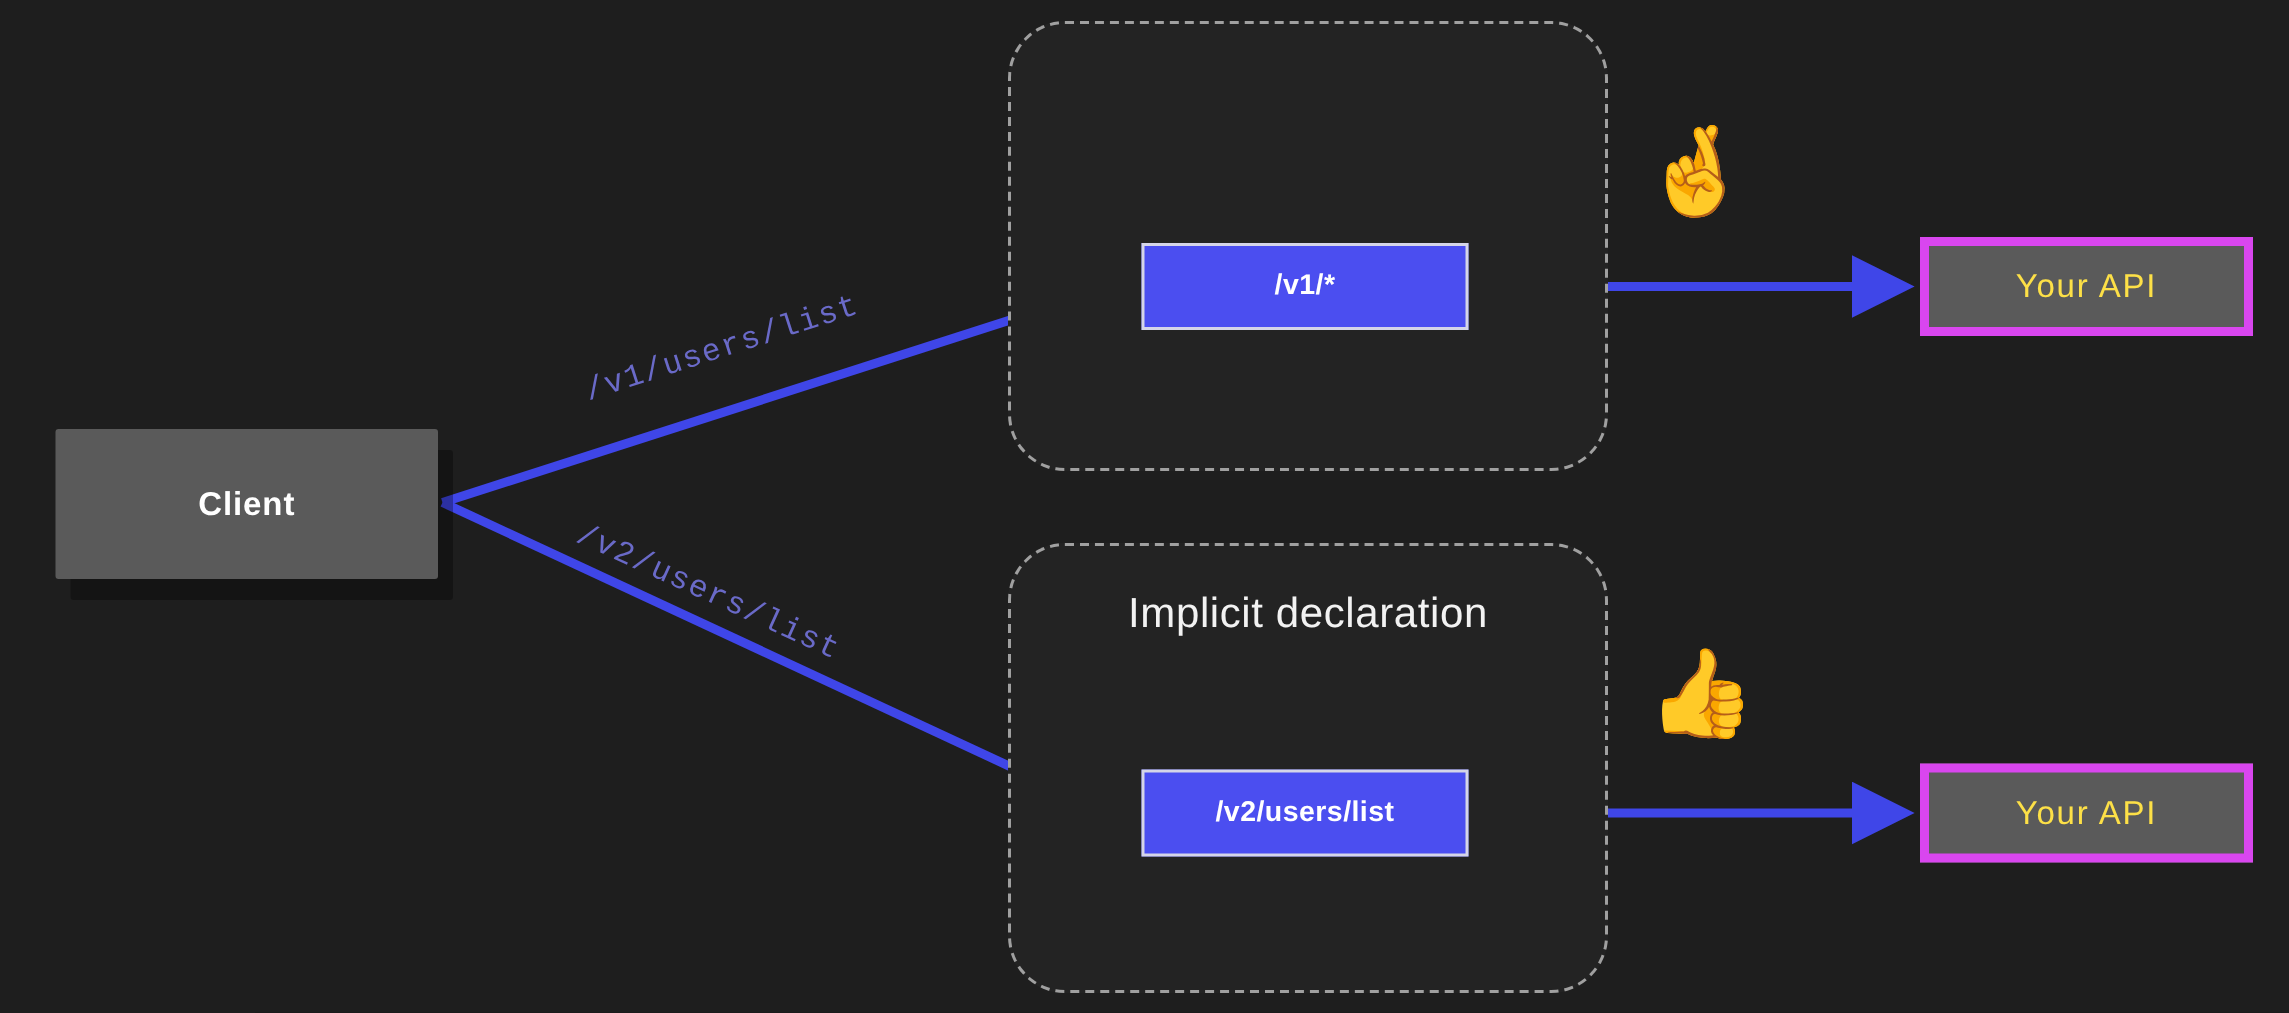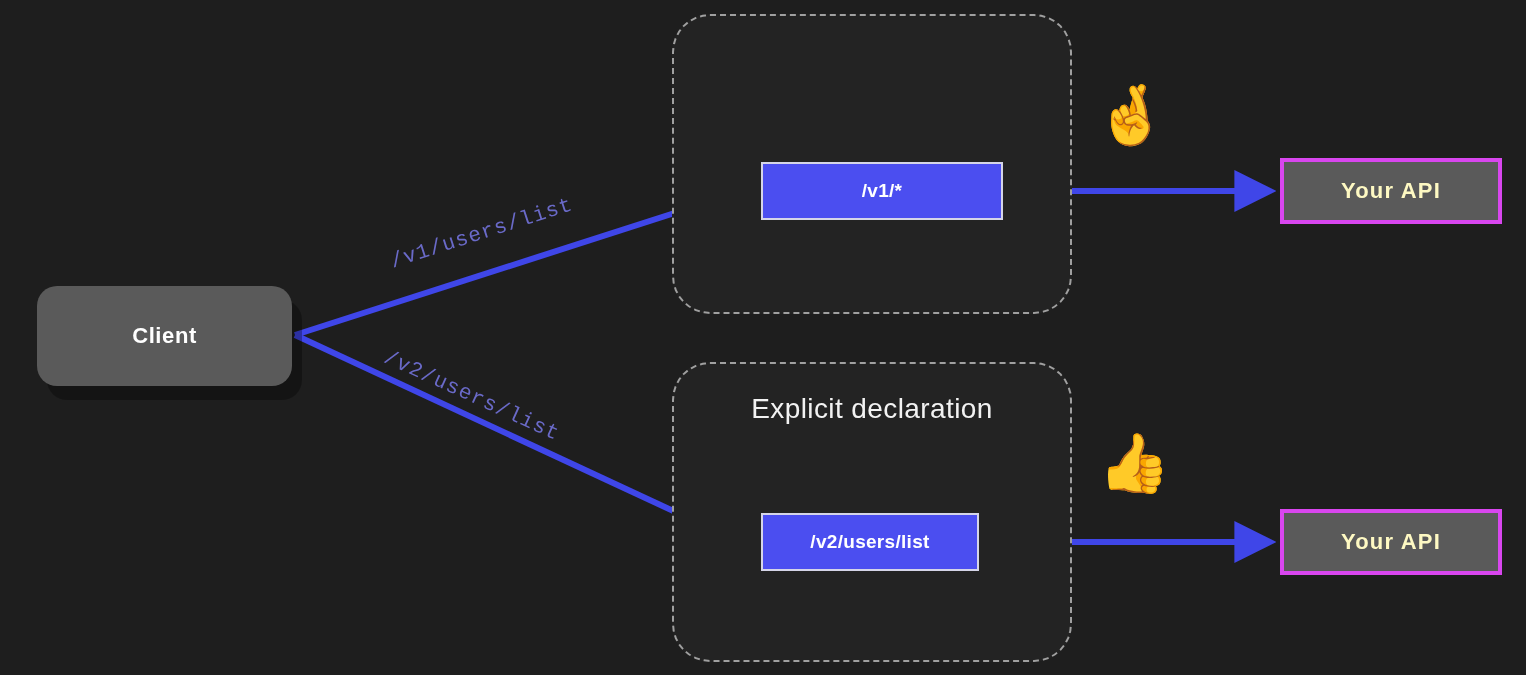--- a/index.html
+++ b/index.html
@@ -34,36 +34,36 @@
     font-weight: 400;
     letter-spacing: 0.4px;
     white-space: nowrap;
   }
 
   
   .grey-node {
     position: absolute;
     box-sizing: border-box;
     background: #5a5a5a;
-    border: 4px solid #d946ef;
+    border: 6px solid #d946ef;
     display: flex;
     align-items: center;
     justify-content: center;
-    color: #fef9c3;
+    color: #fde047;
     font-size: 22px;
-    font-weight: bold;
+    font-weight: normal;
     letter-spacing: 1.2px;
   }
 
   
   .client-node {
     position: absolute;
     box-sizing: border-box;
     background: #5a5a5a;
-    border-radius: 20px;
+    border-radius: 2px;
     display: flex;
     align-items: center;
     justify-content: center;
     color: #ffffff;
     font-size: 22px;
     font-weight: bold;
     letter-spacing: 0.6px;
     box-shadow: 10px 14px 0 0 rgba(0,0,0,0.30);
   }
 
@@ -136,33 +136,33 @@
     <span>Client</span>
   </div>
 
   <div class="path-label" style="left:391px; top:251px; transform: rotate(-17.8deg);">/v1/users/list</div>
 
   <div class="path-label" style="left:385px; top:345px; transform: rotate(24.5deg);">/v2/users/list</div>
 
   <div class="group-box" style="left:672px; top:14px; width:400px; height:300px;">
   </div>
 
-  <div class="blue-node" style="left:761px; top:162px; width:242px; height:58px;">
+  <div class="blue-node" style="left:761px; top:162px; width:218px; height:58px;">
     <span>/v1/*</span>
   </div>
 
   <div class="emoji" style="left:1095px; top:86px;">🤞</div>
 
   <div class="grey-node" style="left:1280px; top:158px; width:222px; height:66px;">
     <span>Your  API</span>
   </div>
 
   <div class="group-box" style="left:672px; top:362px; width:400px; height:300px;">
   </div>
-  <div class="group-title" style="left:672px; top:393px; width:400px;">Explicit declaration</div>
+  <div class="group-title" style="left:672px; top:393px; width:400px;">Implicit declaration</div>
 
   <div class="blue-node" style="left:761px; top:513px; width:218px; height:58px;">
     <span>/v2/users/list</span>
   </div>
 
   <div class="emoji" style="left:1098px; top:434px;">👍</div>
 
   <div class="grey-node" style="left:1280px; top:509px; width:222px; height:66px;">
     <span>Your  API</span>
   </div>

